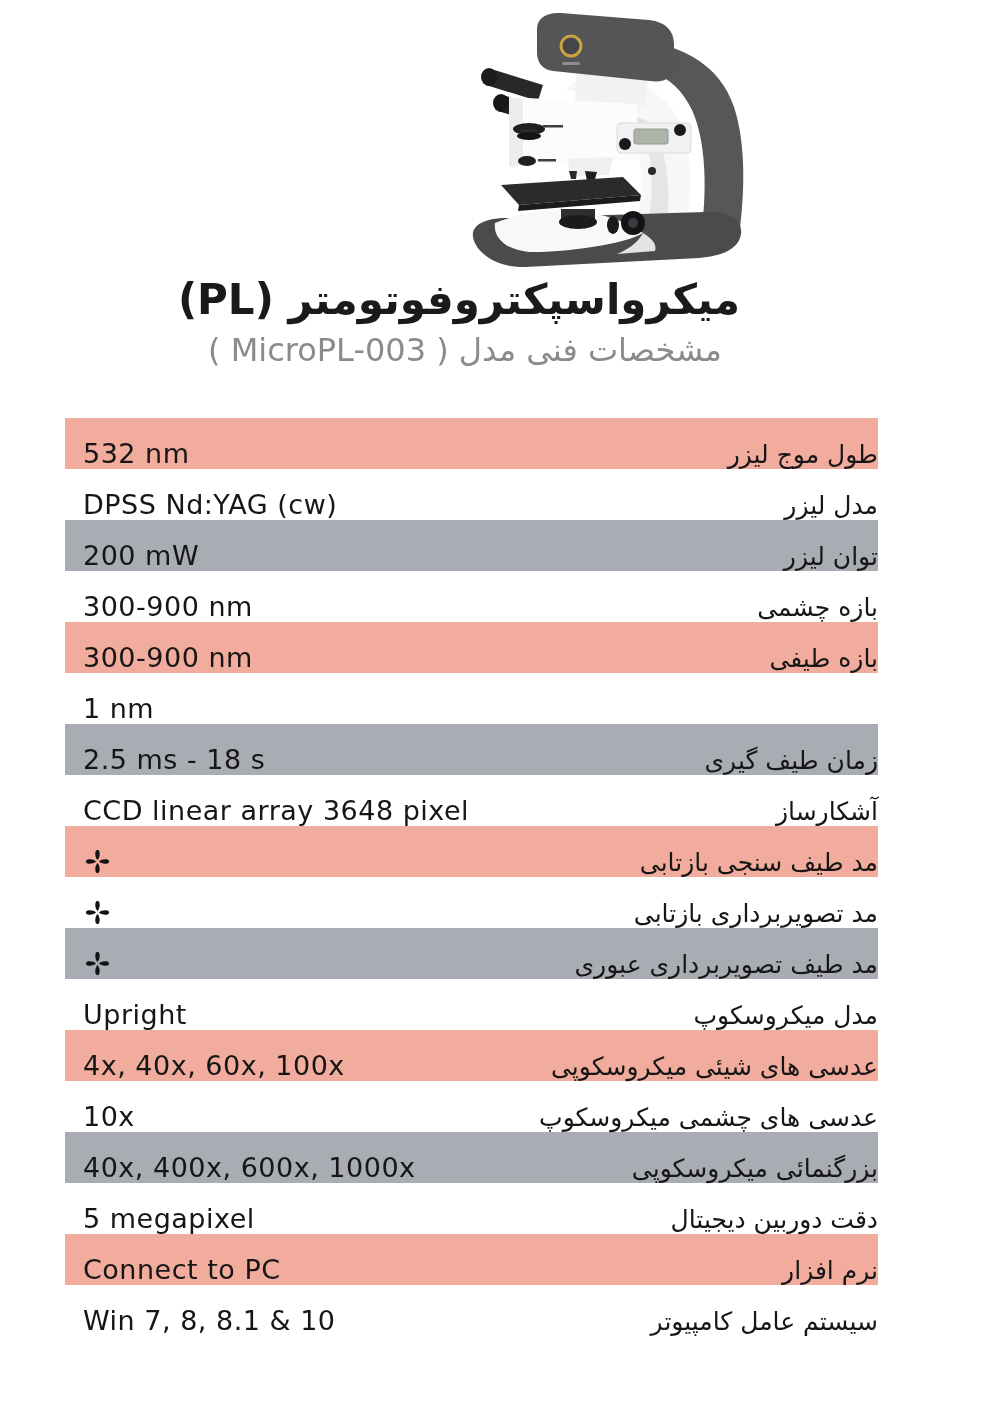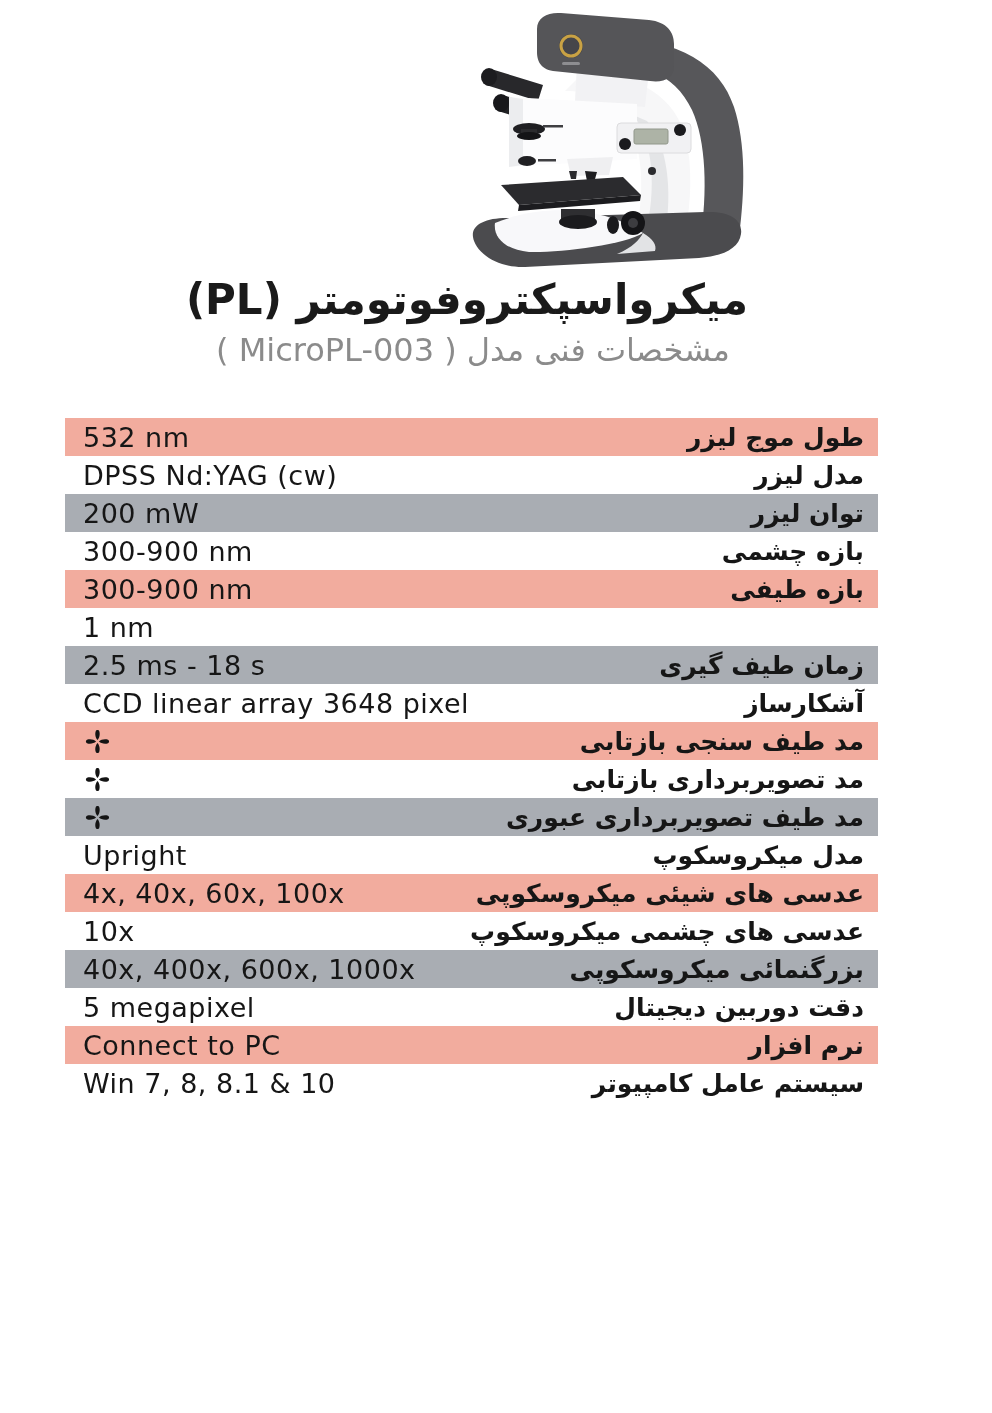--- a/index.html
+++ b/index.html
@@ -13,45 +13,45 @@
   html,body{background:#ffffff;}
   body{
     width:992px;height:1413px;position:relative;overflow:hidden;
     font-family:"DejaVu Sans","Liberation Sans",sans-serif;
   }
   .hero{
     position:absolute;left:437px;top:8px;width:330px;height:262px;
   }
   .hero svg{width:100%;height:100%;display:block;}
   .header{
-    position:absolute;top:276px;left:12px;width:910px;text-align:center;direction:rtl;
+    position:absolute;top:276px;left:4px;width:910px;text-align:center;direction:rtl;
   }
   .title{
     font-size:42px;font-weight:bold;color:var(--title);line-height:1.15;
   }
   .subtitle{
     font-size:32px;font-weight:normal;color:var(--subtitle);margin-top:8px;line-height:1.15;padding-left:12px;
   }
   .spec-table{
     position:absolute;top:418px;left:65px;width:813px;
   }
   .row{
-    height:38px;display:flex;align-items:center;justify-content:space-between;
+    height:51px;display:flex;align-items:flex-end;justify-content:space-between;
   }
   .row.bg-salmon{background:var(--salmon);}
   .row.bg-gray{background:var(--gray);}
   .row.bg-white{background:transparent;}
   .value{
     font-size:27px;font-weight:500;color:var(--text);
     padding-left:18px;letter-spacing:0.5px;direction:ltr;white-space:nowrap;
     display:flex;align-items:center;
   }
   .label{
-    font-size:25px;font-weight:bold;color:var(--text);
-    padding-right:14px;direction:rtl;white-space:nowrap;
+    font-size:25px;font-weight:normal;color:var(--text);
+    direction:rtl;white-space:nowrap;
   }
   .mode-icon{display:inline-flex;align-items:center;}
   .mode-icon svg{display:block;}
 </style>
 </head>
 <body>
 
 <div class="hero">
   <svg viewBox="0 0 330 260" xmlns="http://www.w3.org/2000/svg" aria-hidden="true">
 

